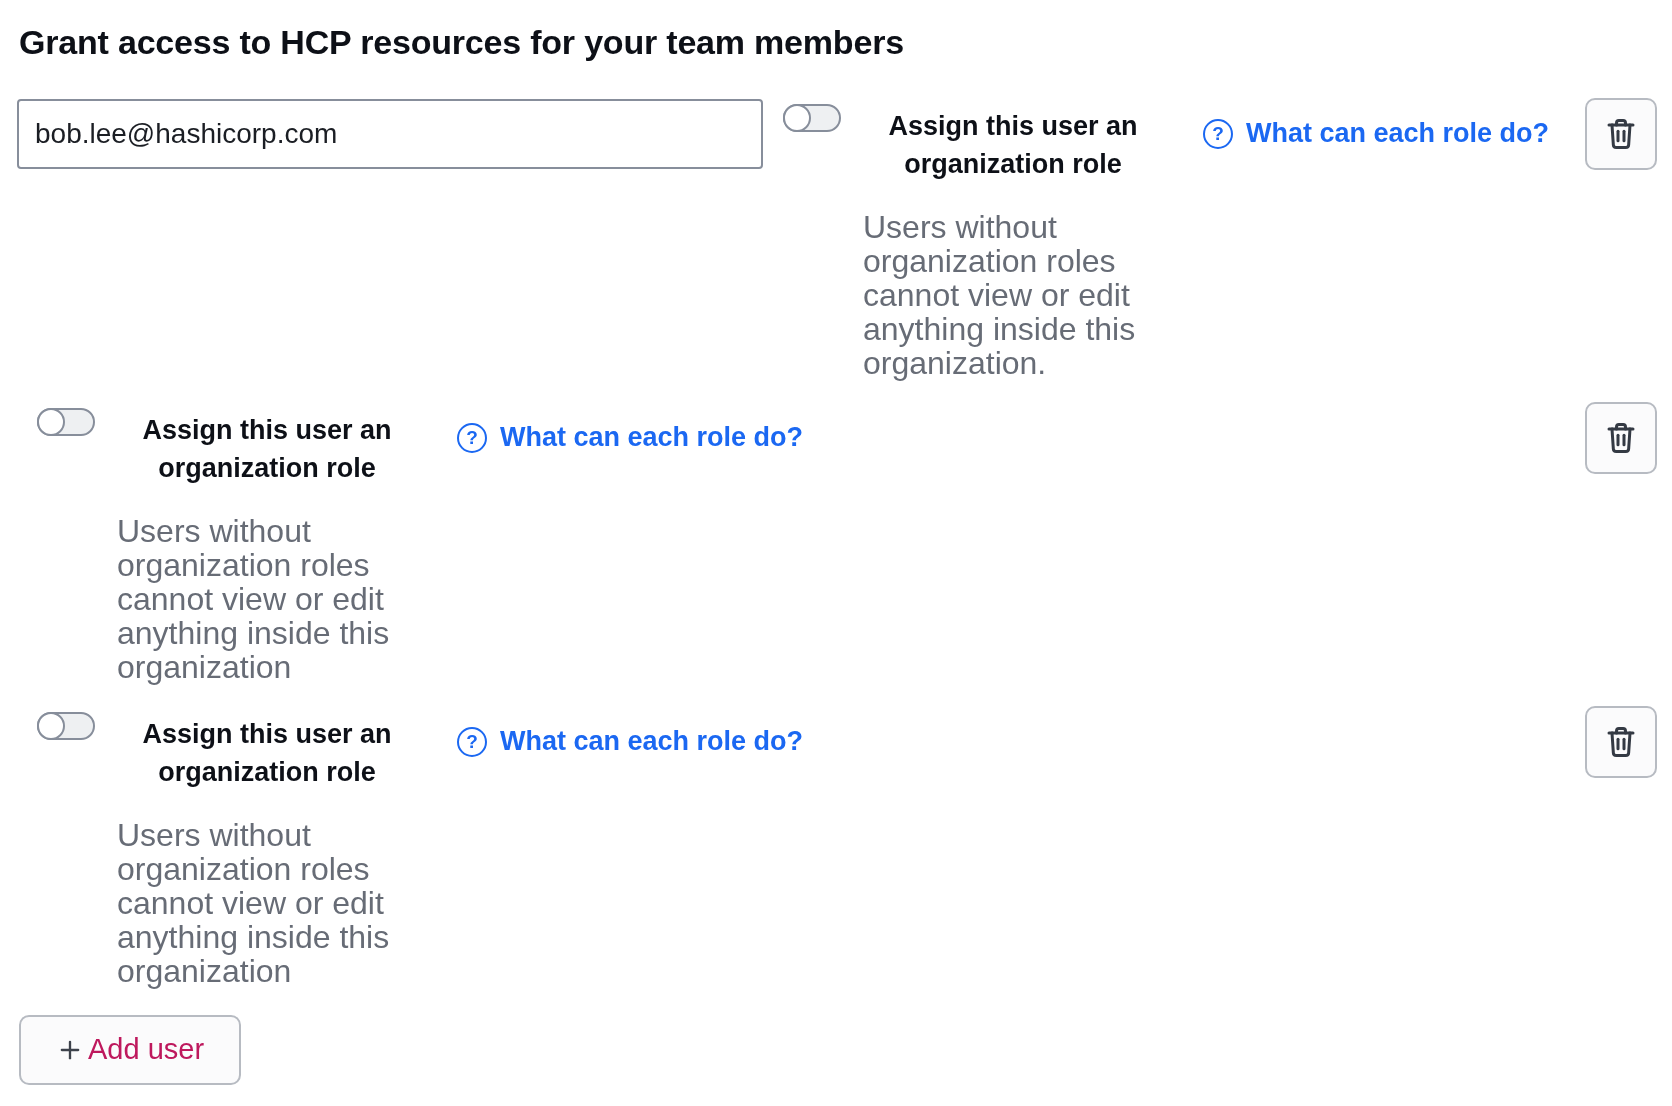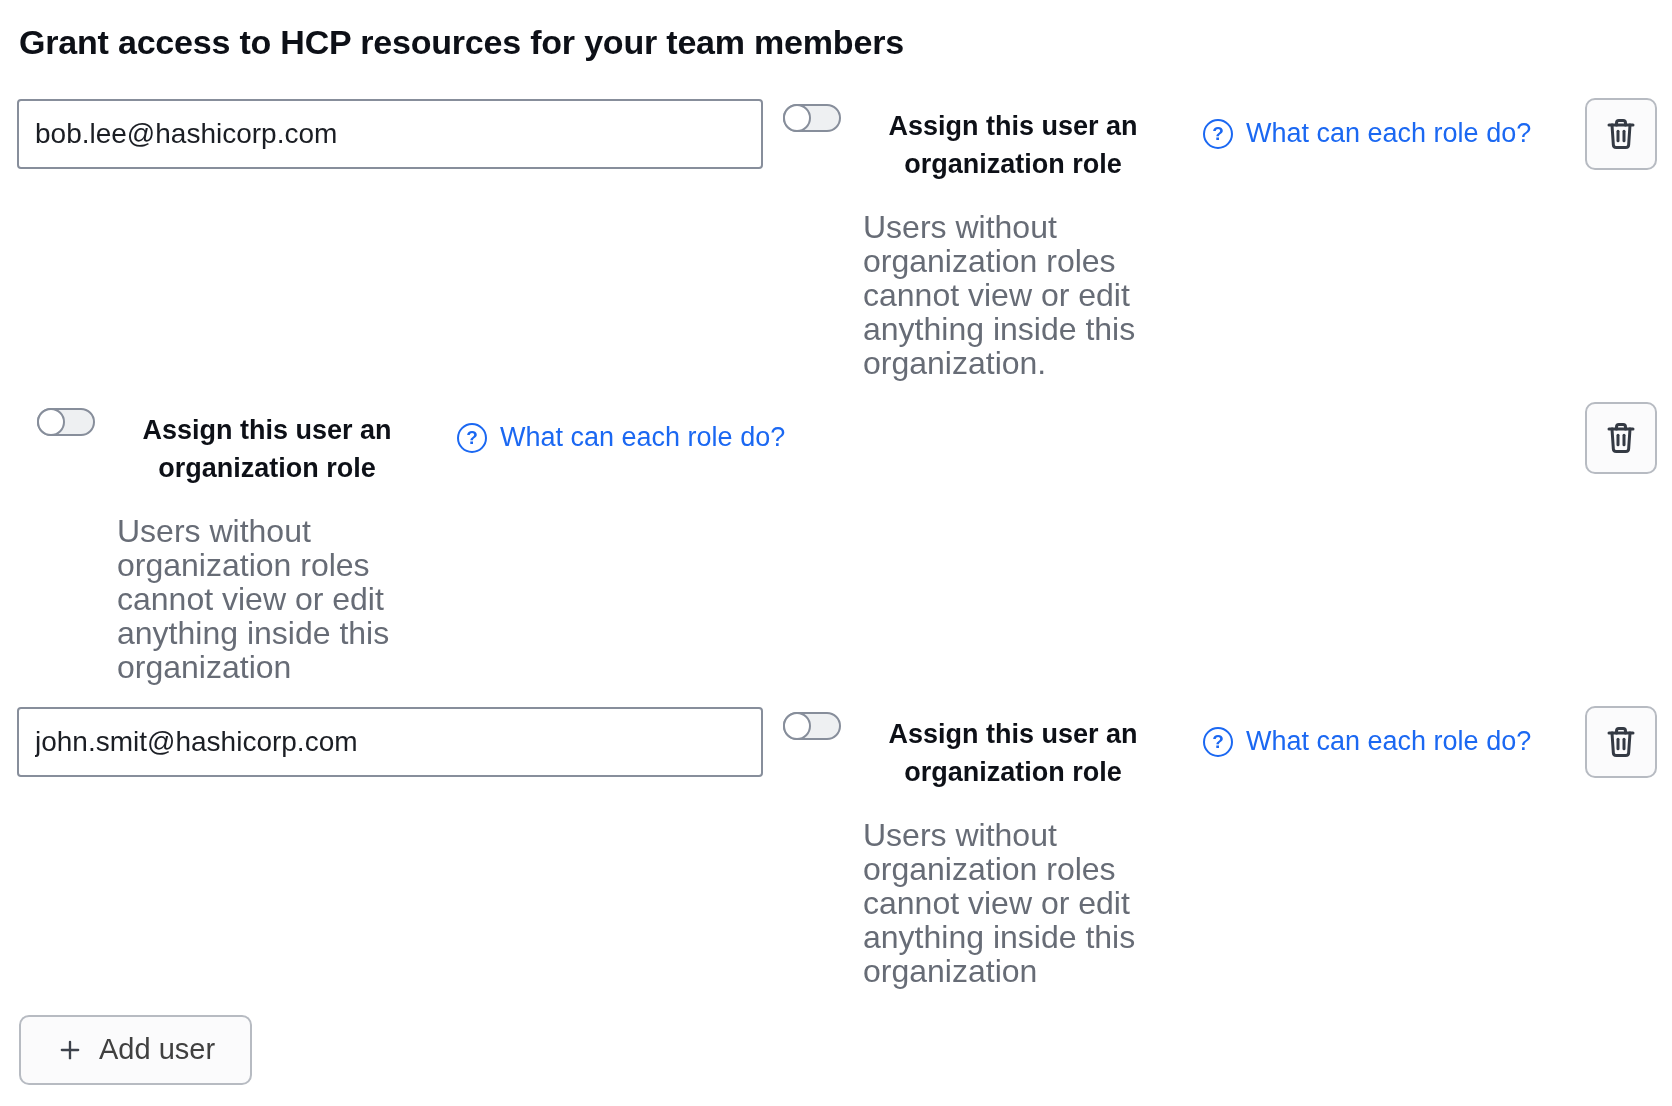--- a/index.html
+++ b/index.html
@@ -120,21 +120,21 @@
     align-items: center;
     justify-content: center;
     font-size: 19px;
     font-weight: 700;
     line-height: 1;
   }
   .q-icon::after { content: "?"; }
   .help-label {
     color: var(--link);
     font-size: 27px;
-    font-weight: 400;
+    font-weight: 700;
     white-space: nowrap;
   }
 
   .delete-btn {
     flex: none;
     margin-left: auto;
     width: 72px; height: 72px;
     margin-top: -1px;
     border: 2px solid var(--button-border);
     border-radius: 10px;
@@ -148,25 +148,25 @@
 
   .add-user-btn {
     margin: 4px 0 0 2px;
     height: 70px;
     padding: 0 35px;
     border: 2px solid var(--button-border);
     border-radius: 10px;
     background: var(--button-bg);
     display: inline-flex;
     align-items: center;
-    gap: 15px;
+    gap: 4px;
     font-family: inherit;
     font-size: 29px;
     font-weight: 500;
-    color: #404040;
+    color: #be185d;
     cursor: pointer;
   }
   .add-user-btn svg { display: block; }
 </style>
 </head>
 <body>
 
 <div class="page">
 
   <h1 class="page-title">Grant access to HCP resources for your team members</h1>
@@ -226,21 +226,20 @@
         <path d="M9 6V4.6A1.6 1.6 0 0 1 10.6 3h2.8A1.6 1.6 0 0 1 15 4.6V6"></path>
         <path d="M6 6l.9 13.2A1.9 1.9 0 0 0 8.8 21h6.4a1.9 1.9 0 0 0 1.9-1.8L18 6"></path>
         <path d="M10 10.2v6.3"></path>
         <path d="M14 10.2v6.3"></path>
       </svg>
     </button>
   </div>
 
   
   <div class="invite-row">
-    <input class="email-input" type="text" value="john.smit@hashicorp.com" style="">
     <div class="toggle" role="switch" aria-checked="false">
       <div class="knob"></div>
     </div>
     <div class="role-text">
       <div class="role-heading">Assign this user an
 organization role</div>
       <div class="role-desc">Users without
 organization roles
 cannot view or edit
 anything inside this

